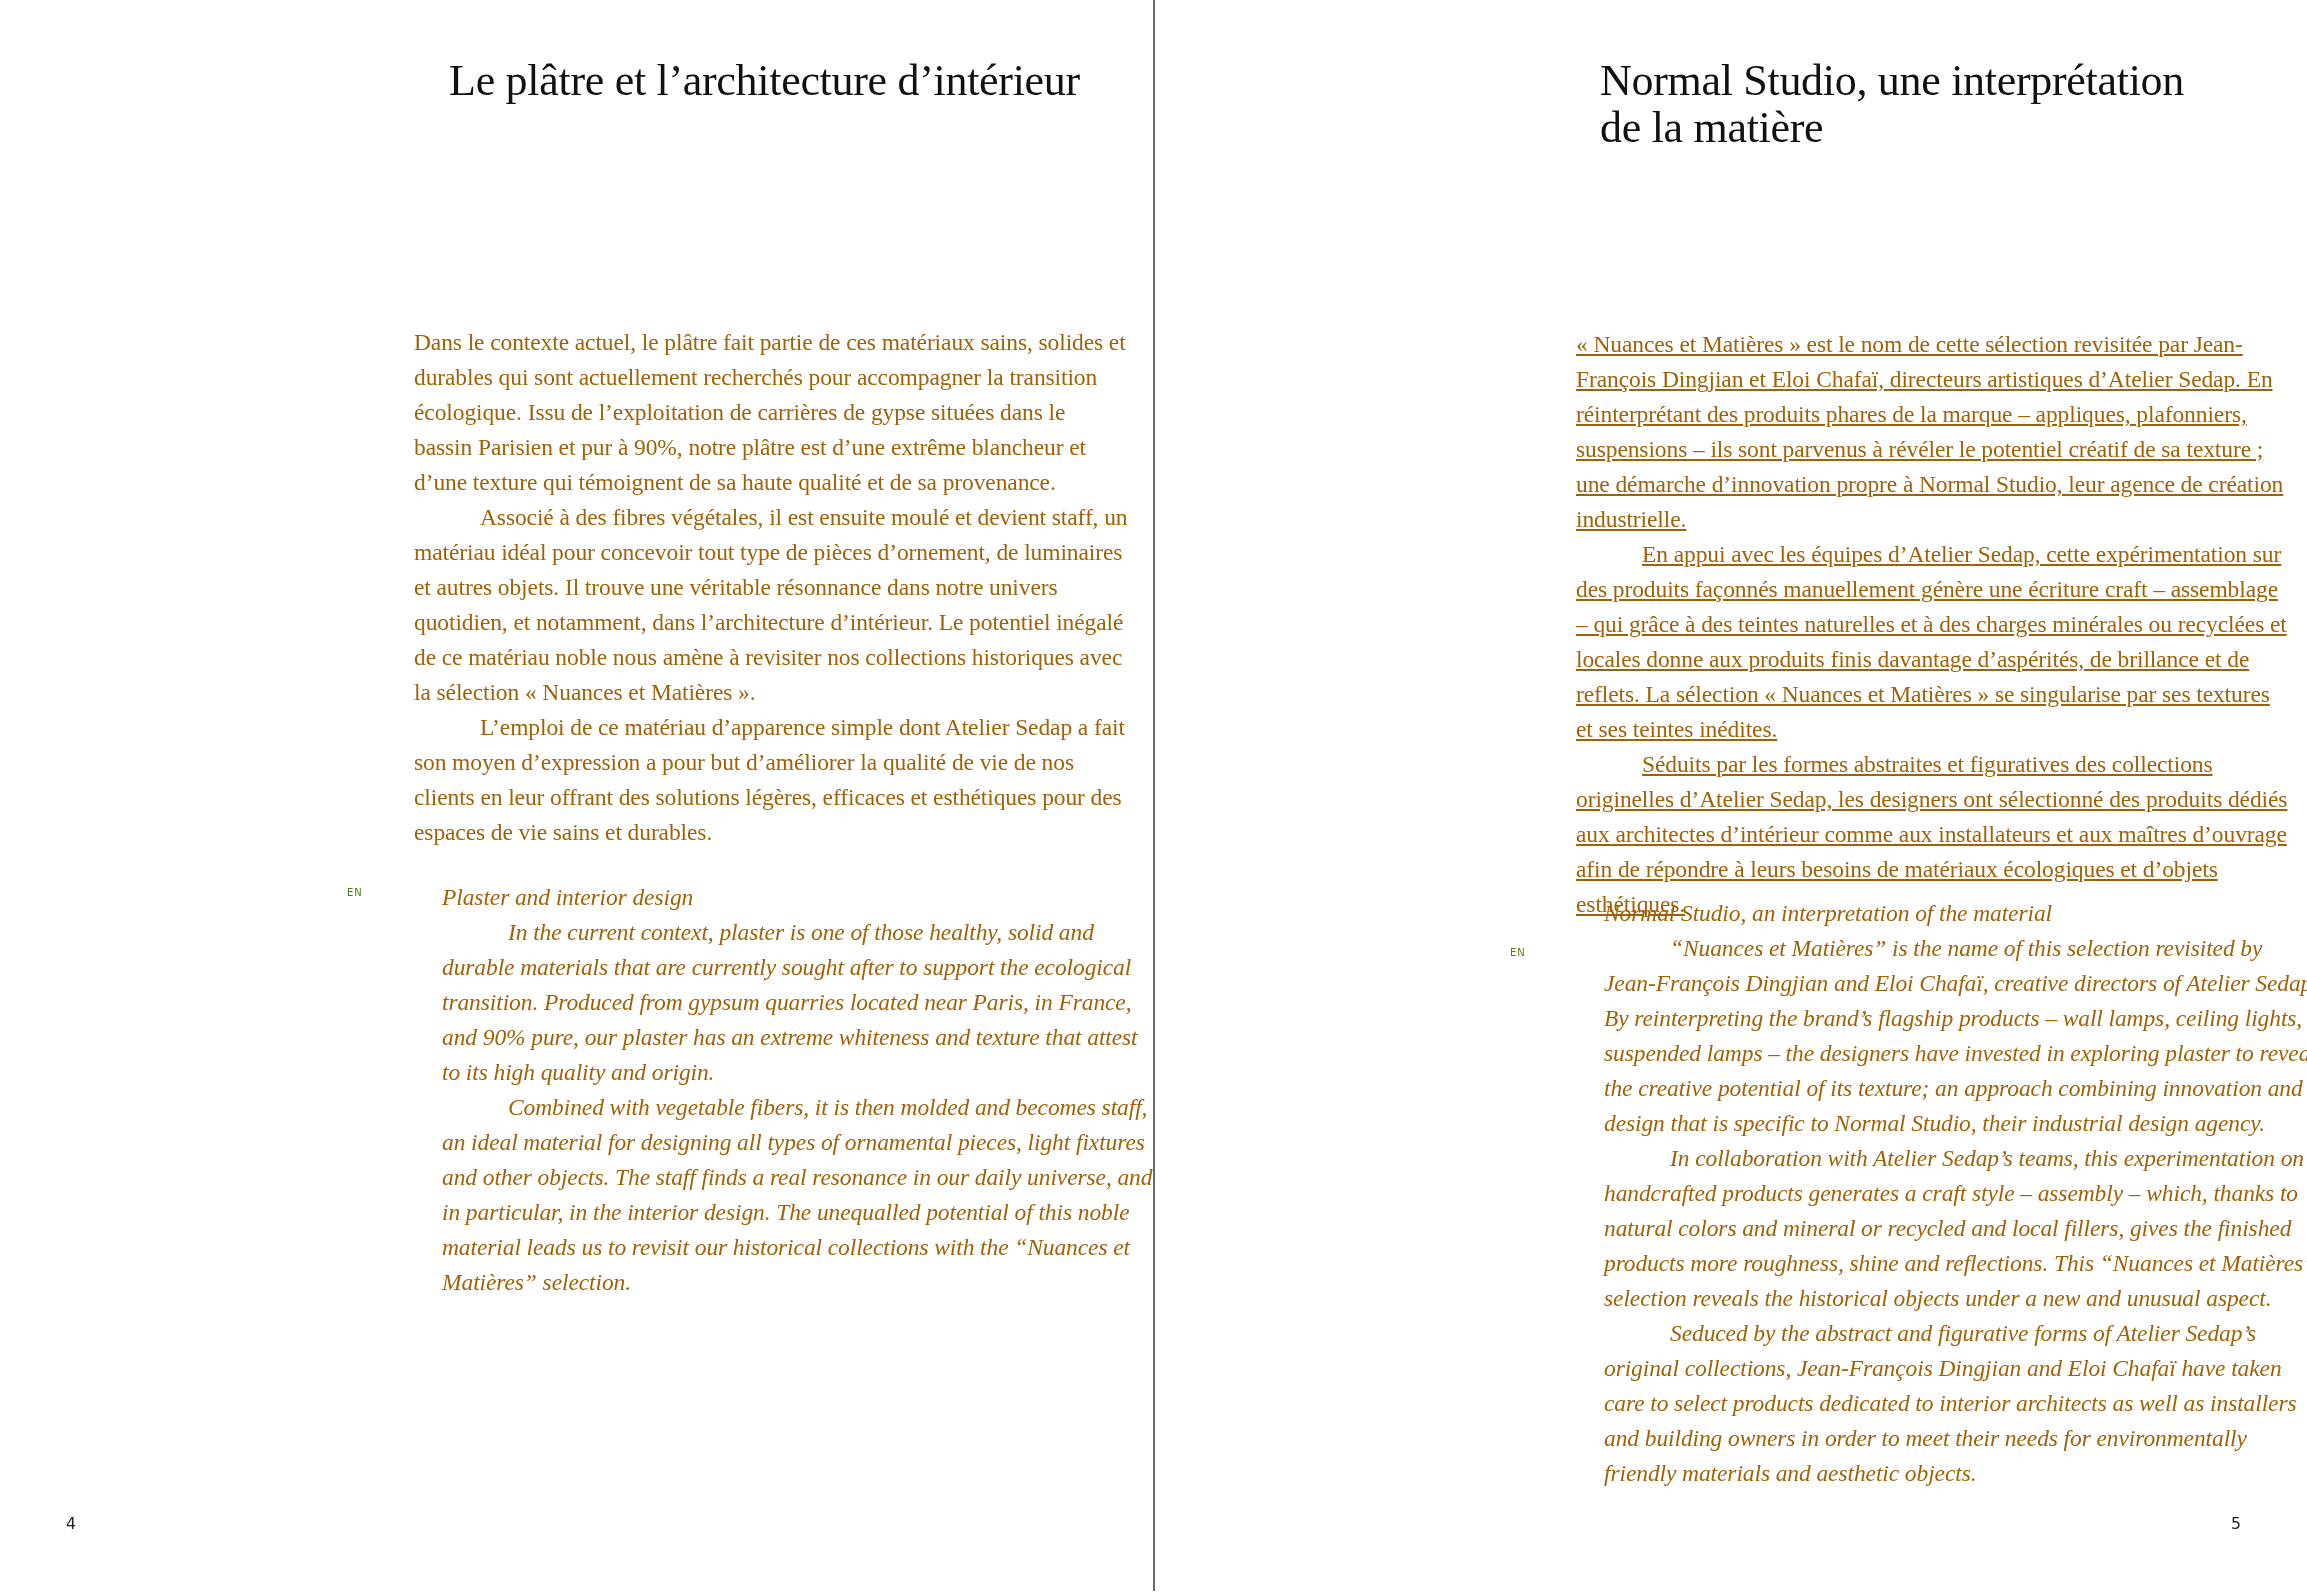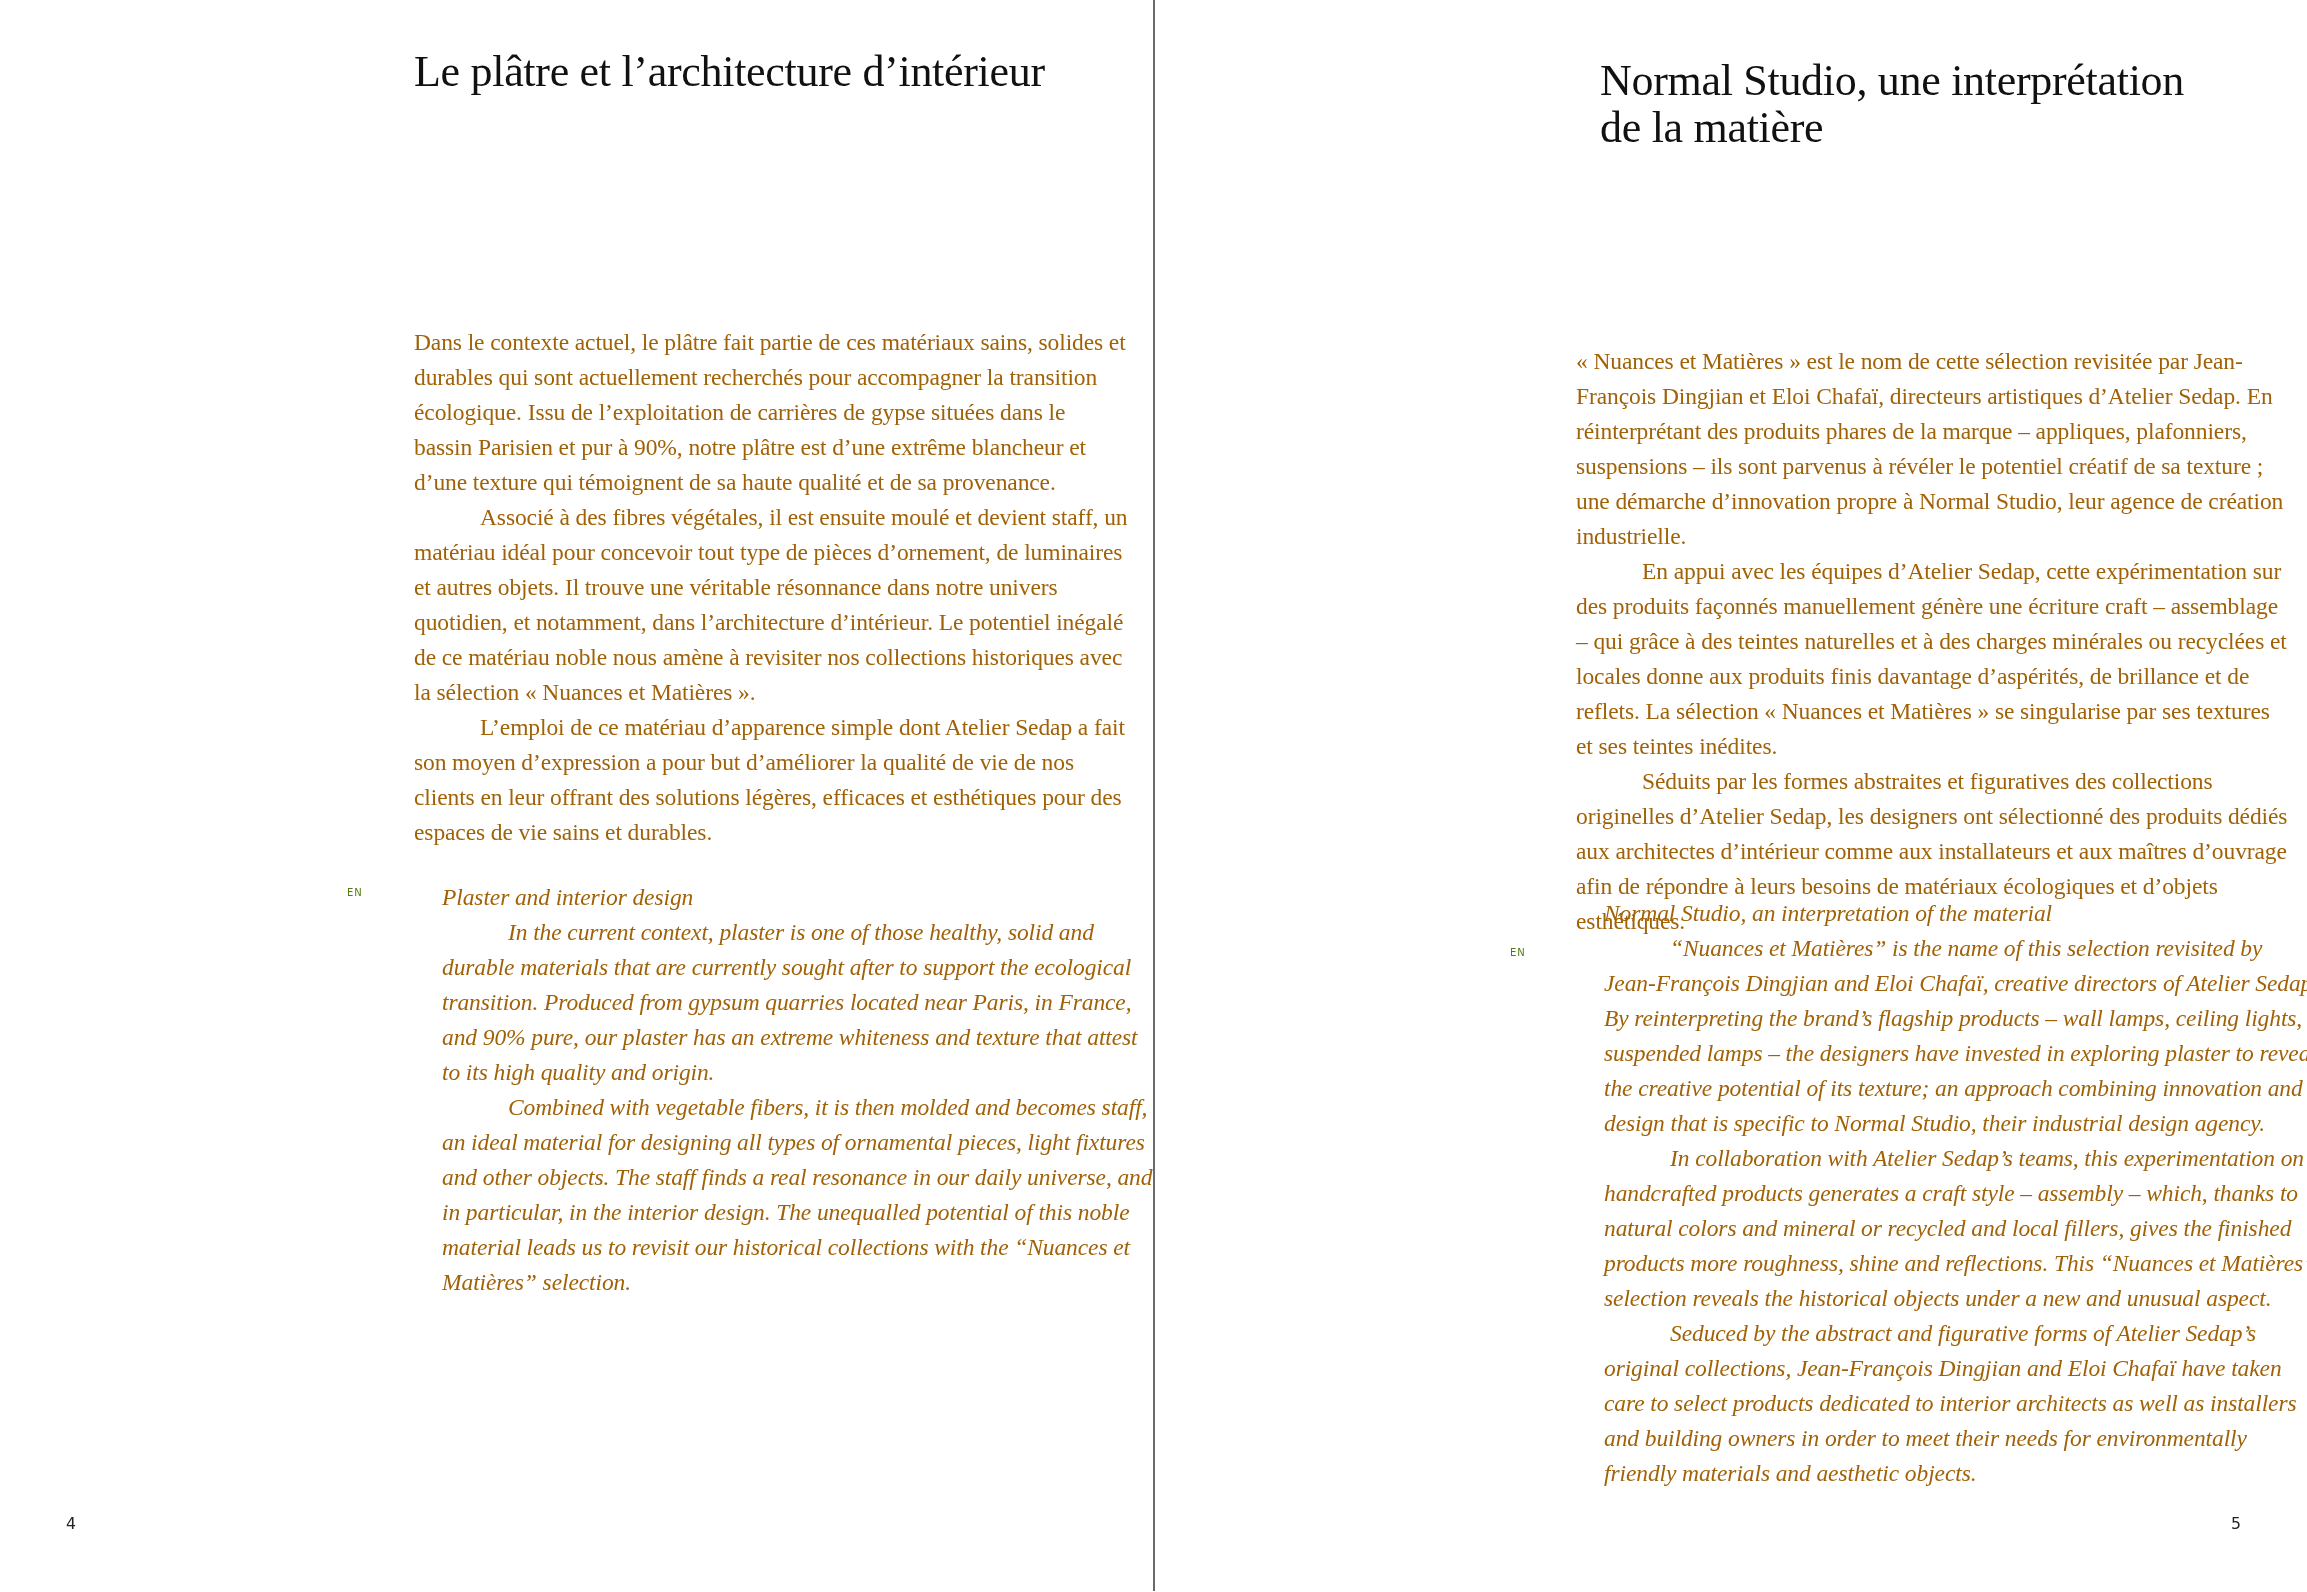--- a/index.html
+++ b/index.html
@@ -26,39 +26,39 @@
     .title {
       position: absolute;
       font-family: "Liberation Serif", "DejaVu Serif", serif;
       font-size: 44px;
       line-height: 47px;
       font-weight: normal;
       margin: 0;
       letter-spacing: -0.3px;
       color: #111111;
     }
-    .title-left { left: 414px; top: 48px; width: 701px; }
+    .title-left { left: 414px; top: 57px; width: 701px; text-align: center; }
     .title-right { left: 1576px; top: 57px; width: 701px; margin-left: 24px; }
 
     .body-block {
       position: absolute;
       font-family: "Liberation Serif", "DejaVu Serif", serif;
       font-size: 23.5px;
       line-height: 35px;
       color: #a16207;
       letter-spacing: -0.1px;
     }
     .body-block p {
       margin: 0;
       text-indent: 66px;
     }
     .body-block p.first { text-indent: 0; }
 
     .fr-left { left: 414px; top: 325px; width: 715px; }
-    .fr-right { left: 1576px; top: 344px; width: 715px; }
+    .fr-right { left: 1576px; top: 327px; width: 715px; text-decoration: underline; }
 
     .en-block { font-style: italic; margin-left: 28px; }
     .en-left { left: 414px; top: 880px; width: 715px; }
     .en-right { left: 1576px; top: 896px; width: 715px; }
     .en-block .en-heading { margin: 0; text-indent: 0; }
 
     .lang-label {
       position: absolute;
       font-family: "DejaVu Sans", "Liberation Sans", sans-serif;
       font-size: 10px;

